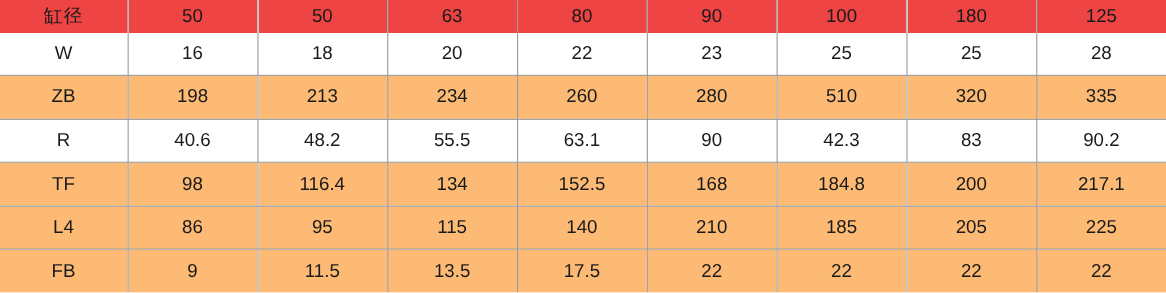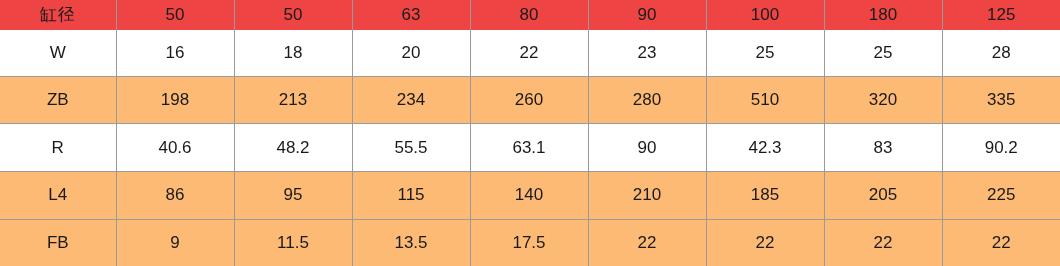--- a/index.html
+++ b/index.html
@@ -126,20 +126,31 @@
       <td>40.6</td>
       <td>48.2</td>
       <td>55.5</td>
       <td>63.1</td>
       <td>90</td>
       <td>42.3</td>
       <td>83</td>
       <td>90.2</td>
     </tr>
     <tr class="row-blue">
+      <td class="row-label">TF</td>
+      <td>98</td>
+      <td>116.4</td>
+      <td>134</td>
+      <td>152.5</td>
+      <td>168</td>
+      <td>184.8</td>
+      <td>200</td>
+      <td>217.1</td>
+    </tr>
+    <tr class="row-blue">
       <td class="row-label">L4</td>
       <td>86</td>
       <td>95</td>
       <td>115</td>
       <td>140</td>
       <td>210</td>
       <td>185</td>
       <td>205</td>
       <td>225</td>
     </tr>

